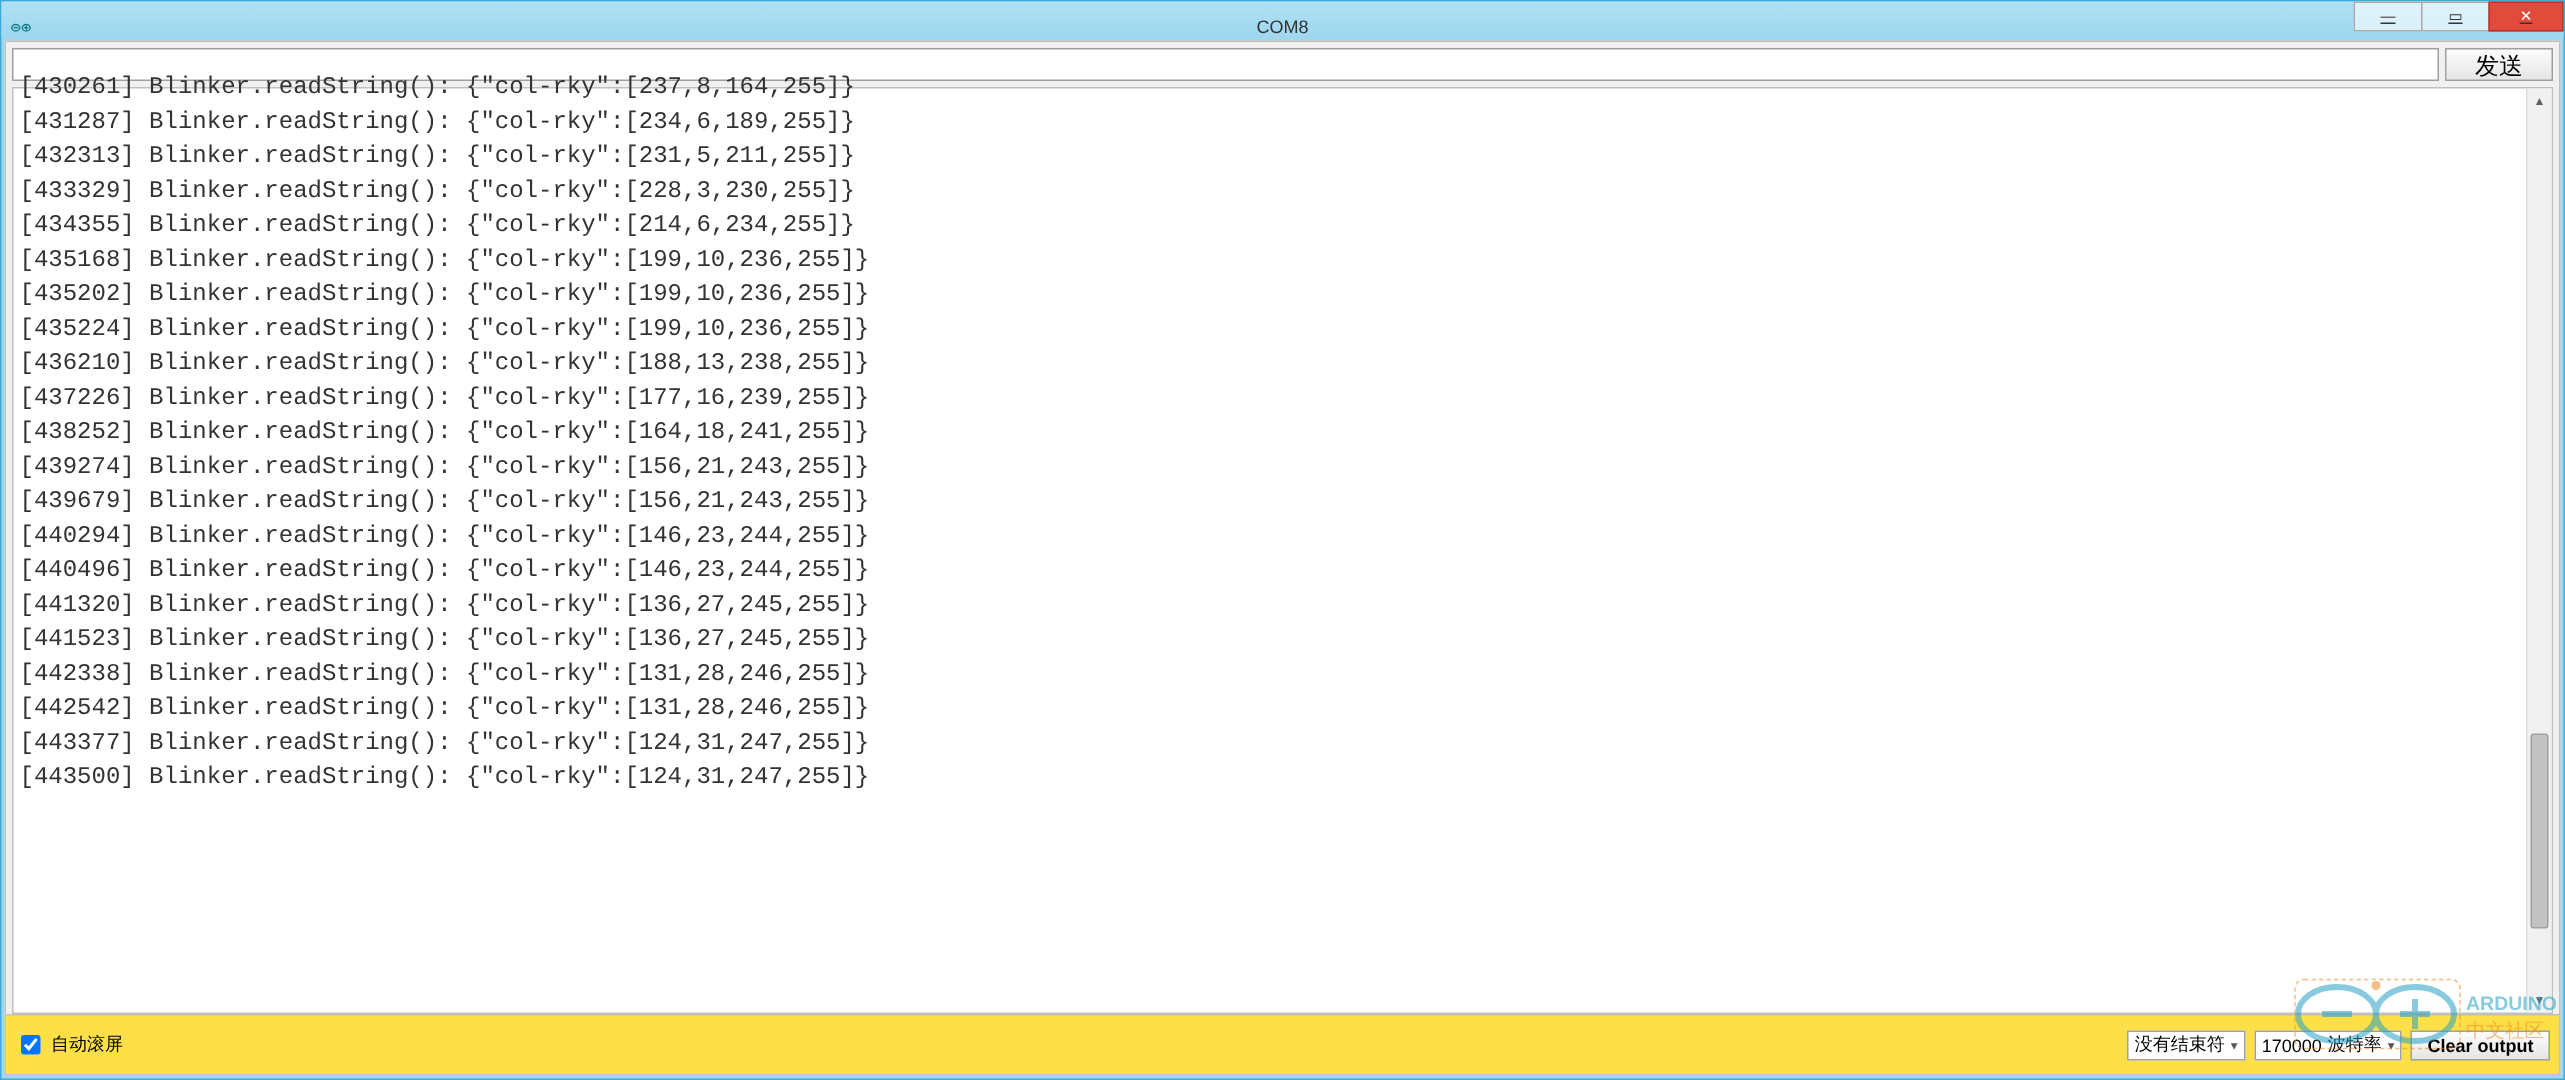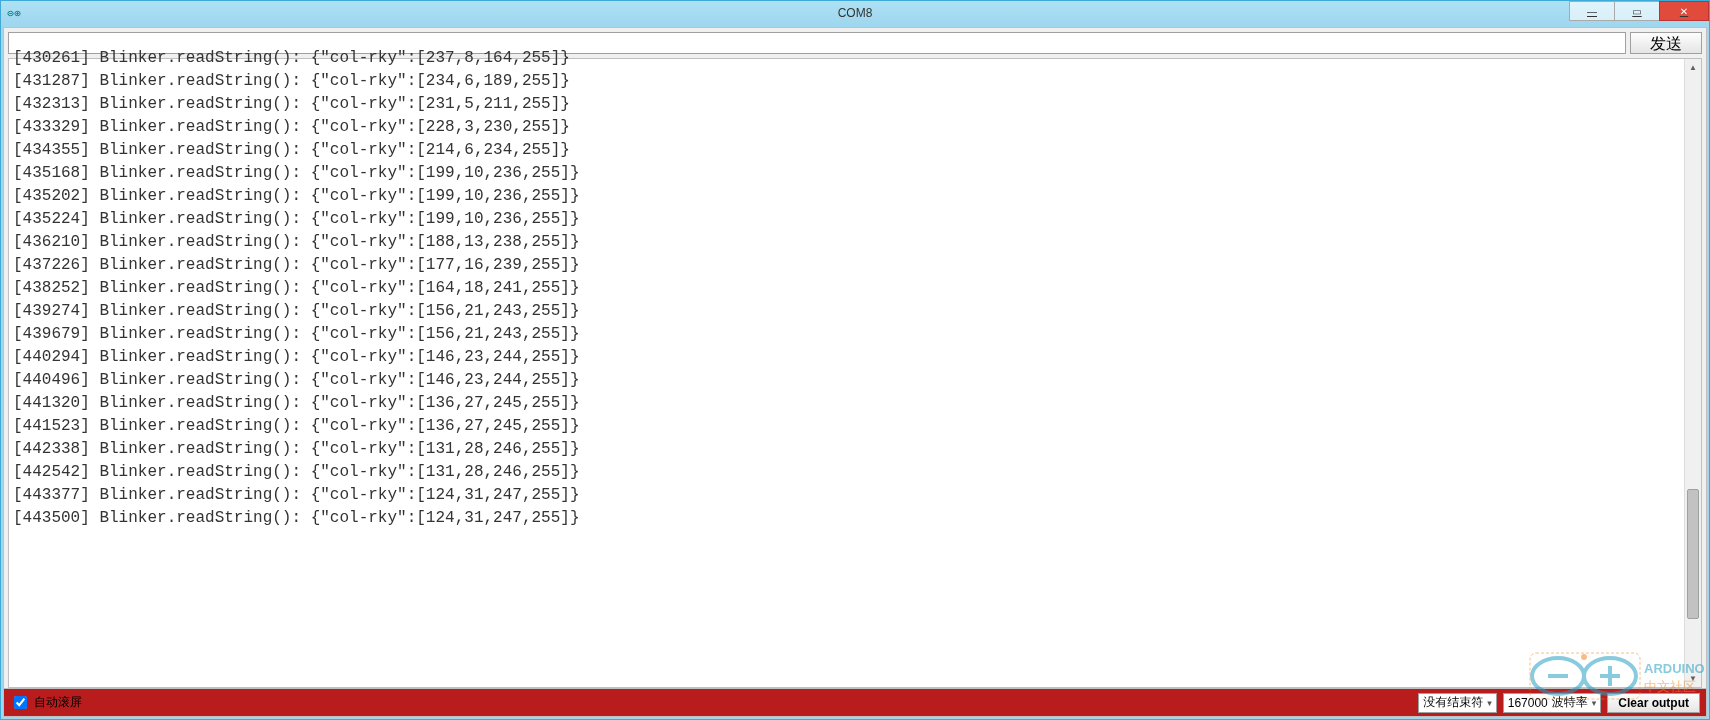--- a/index.html
+++ b/index.html
@@ -13,21 +13,21 @@
   }
   .window {
     width: 1710px; height: 720px;
     border: 1px solid #3fa9d8;
     display: flex; flex-direction: column;
     background: #9fd7ef;
   }
   .titlebar {
     height: 24px;
     background: linear-gradient(#aee1f4, #9fd7ef);
-    display: flex; align-items: center;
+    display: flex; align-items: flex-end;
     position: relative;
     padding-left: 6px;
     color: #333;
     text-decoration: underline;
   }
   .app-icon {
     width: 14px; height: 14px;
     margin-right: 6px;
   }
   .title-text {
@@ -106,26 +106,26 @@
   .scroll-arrow.down { bottom: 0; }
   .scroll-thumb {
     position: absolute;
     left: 2px; right: 2px;
     top: 430px; height: 130px;
     background: #c2c2c2;
     border: 1px solid #a0a0a0;
     border-radius: 2px;
   }
   .bottom-row {
-    height: 28px;
+    height: 40px;
     display: flex; align-items: center;
     padding: 0 6px;
     gap: 6px;
     border-top: 1px solid #c0c0c0;
-    background: #b91c1c;
+    background: #fde047;
     font-size: 12px;
   }
   .chk { display: flex; align-items: center; gap: 4px; }
   .chk input { width: 13px; height: 13px; }
   .spacer { flex: 1; }
   .combo {
     height: 20px;
     border: 1px solid #a0a0a0;
     background: #fff;
     display: flex; align-items: center;
@@ -212,21 +212,21 @@
       <label class="chk">
         <input type="checkbox" id="autoscroll" checked="" style="">
         <span>自动滚屏</span>
       </label>
       <div class="spacer"></div>
       <div class="combo">
         <span>没有结束符</span>
         <span class="chev">▾</span>
       </div>
       <div class="combo">
-        <span>167000</span>
+        <span>170000</span>
         <span class="baud-label">波特率</span>
         <span class="chev">▾</span>
       </div>
       <button class="clear-btn">Clear output</button>
     </div>
   </div>
 </div>
 
 <div class="watermark">
   <svg width="200" height="70" viewBox="0 0 200 70">

